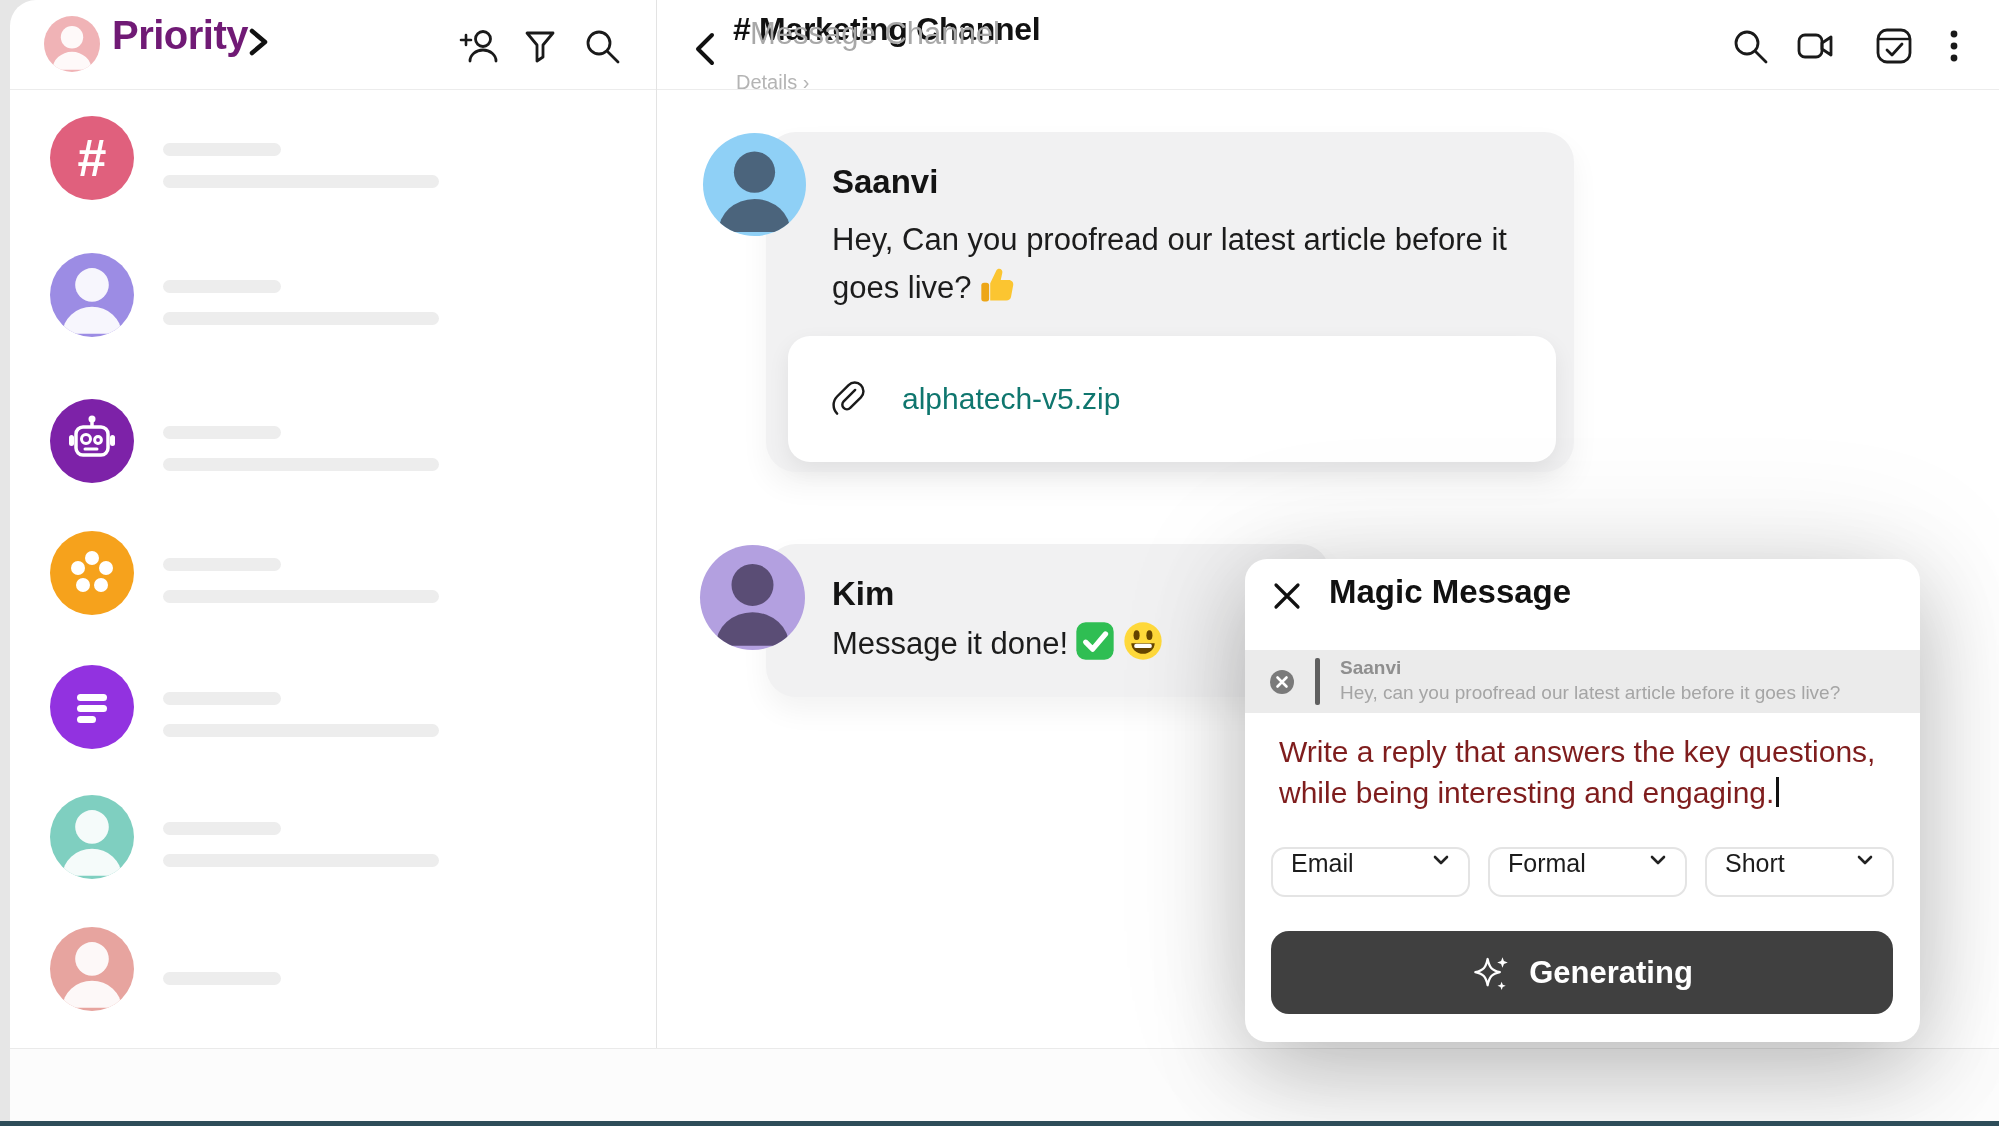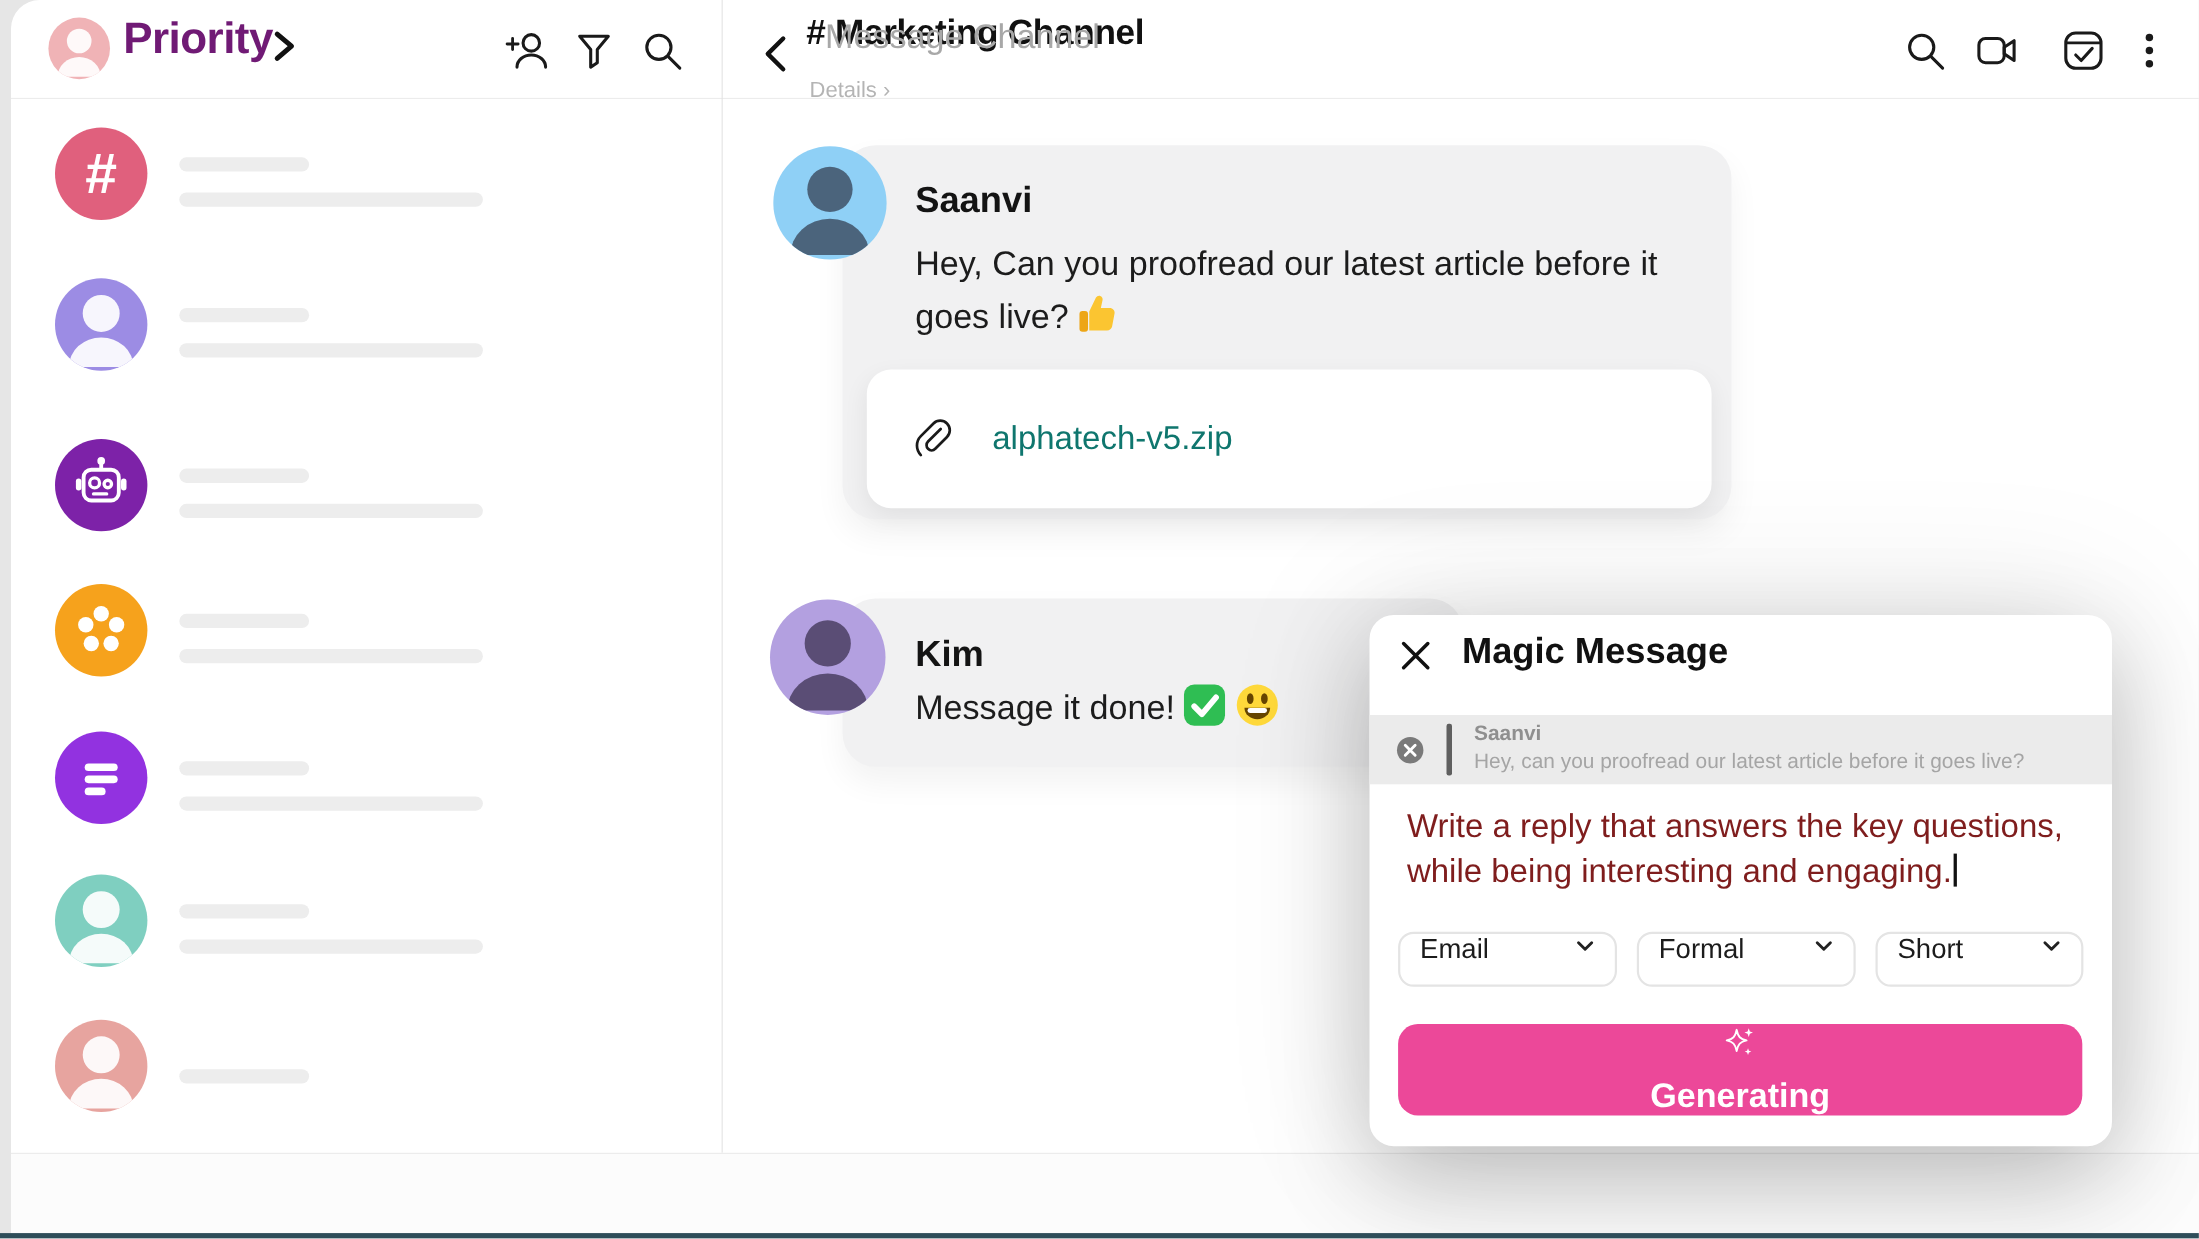--- a/index.html
+++ b/index.html
@@ -265,21 +265,21 @@
           <path d="M5 8 l6 6 6-6" fill="none" stroke="#222" stroke-width="2.6" stroke-linecap="round" stroke-linejoin="round"></path>
         </svg>
     </div>
     <div class="dd" style="left:460px; width:189px;">
       <span class="dd-label">Short</span>
       <svg width="22" height="22" viewBox="0 0 22 22">
           <path d="M5 8 l6 6 6-6" fill="none" stroke="#222" stroke-width="2.6" stroke-linecap="round" stroke-linejoin="round"></path>
         </svg>
     </div>
 
-    <div class="gen-btn" style="background: #ec4899; flex-direction: column;">
+    <div class="gen-btn" style="background: #404040;">
       <svg width="42" height="42" viewBox="0 0 48 48">
         <path d="M19 8 C21 18 24 21 33 23 C24 25 21 28 19 38 C17 28 14 25 5 23 C14 21 17 18 19 8 Z" fill="none" stroke="#fff" stroke-width="2.6" stroke-linejoin="round"></path>
         <path d="M36 6 l1.6 4.4 L42 12 l-4.4 1.6 L36 18 l-1.6-4.4 L30 12 l4.4-1.6 Z" fill="#fff"></path>
         <path d="M35 34 l1.3 3.4 3.4 1.3 -3.4 1.3 -1.3 3.4 -1.3-3.4 -3.4-1.3 3.4-1.3 Z" fill="#fff"></path>
       </svg>
       <span class="gen-label">Generating</span>
     </div>
   </div>
 
   <div class="bottom-bar"></div>

